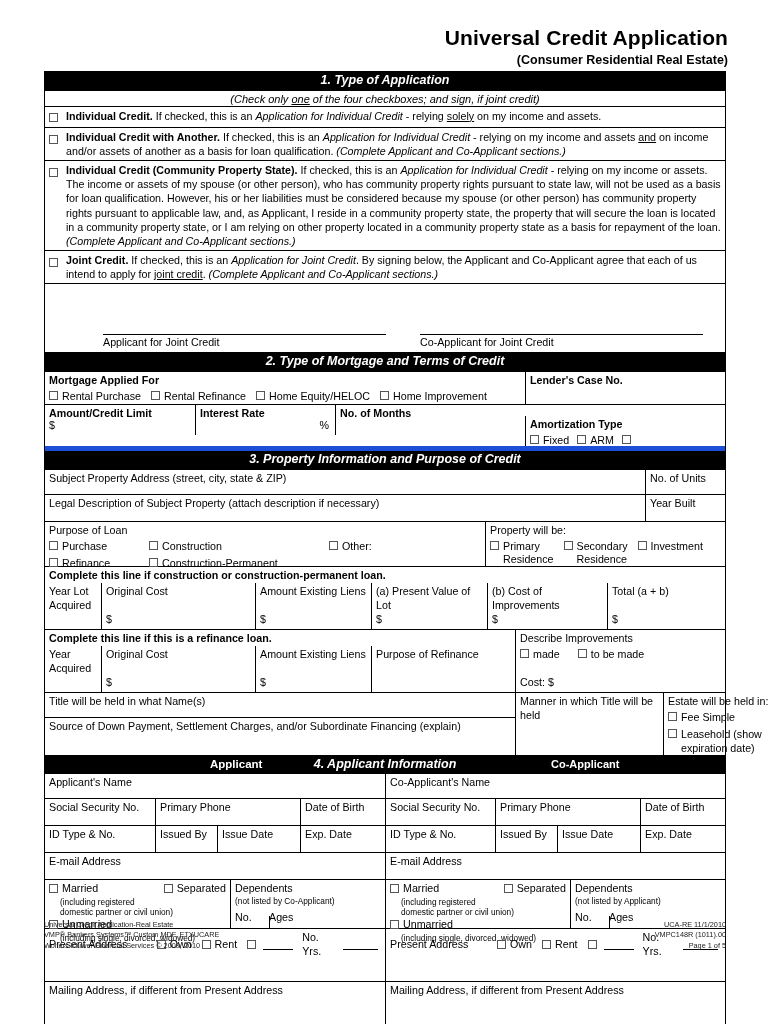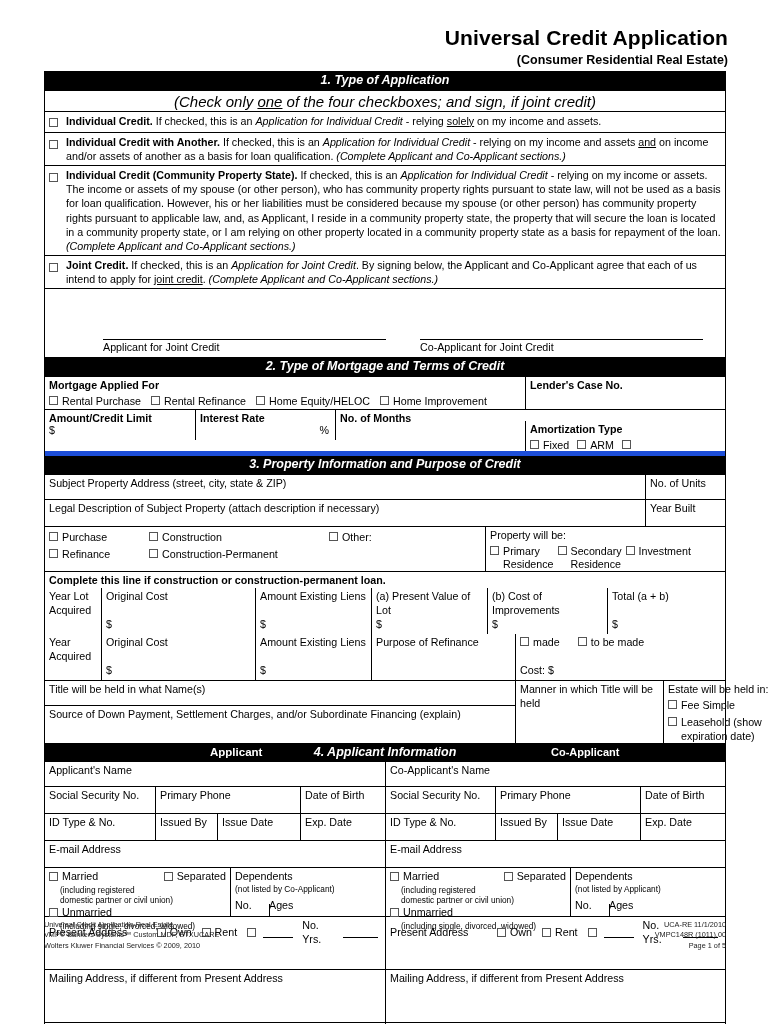--- a/index.html
+++ b/index.html
@@ -23,21 +23,21 @@
     border:1px solid #000;box-sizing:border-box;
   }
   .sec-bar{
     background:#000;color:#fff;text-align:center;
     font-style:italic;font-weight:bold;font-size:12.5px;
     padding:2px 0 3px;line-height:1.1;position:relative;
   }
   .sec-bar .lab-app{position:absolute;left:165px;top:2px;font-style:normal;font-weight:bold;font-size:11.5px;}
   .sec-bar .lab-co{position:absolute;left:506px;top:2px;font-style:normal;font-weight:bold;font-size:11px;}
 
-  .note-center{text-align:center;font-style:italic;font-size:15px;padding:2px 0 1px;}
+  .note-center{text-align:center;font-style:italic;font-size:11px;padding:2px 0 1px;}
   u{text-decoration:underline;}
   i{font-style:italic;}
   b{font-weight:bold;}
 
   
   .cb{
     display:inline-block;width:7px;height:7px;
     border:1px solid #555;background:#fff;
     vertical-align:middle;margin-right:4px;position:relative;top:-1px;
     flex:0 0 auto;
@@ -216,20 +216,21 @@
       <div class="cell h26" style="width:600px;">
         <span>Legal Description of Subject Property (attach description if necessary)</span>
       </div>
       <div class="cell h26" style="width:80px;">
         <span>Year Built</span>
       </div>
     </div>
 
     <div class="row">
       <div class="cell h44" style="width:440px;">
+        <div>Purpose of Loan</div>
         <div style="display:flex;margin-top:2px;">
           <div style="width:100px;">
             <div class="chk">
                 <span class="cb"></span>
                 <span>Purchase</span>
               </div>
             <div class="chk" style="margin-top:2px;">
                 <span class="cb"></span>
                 <span>Refinance</span>
               </div>
@@ -247,21 +248,21 @@
           <div>
             <div class="chk">
                 <span class="cb"></span>
                 <span>Other:</span>
               </div>
           </div>
         </div>
       </div>
       <div class="cell h44" style="width:240px;">
         <div>Property will be:</div>
-        <div style="display:flex;margin-top:2px;gap:4px;">
+        <div style="display:flex;margin-top:2px;gap:10px;">
           <div class="chk" style="align-items:flex-start;">
               <span class="cb" style="margin-top:2px;"></span>
               <span><span>Primary</span><br><span>Residence</span></span>
             </div>
           <div class="chk" style="align-items:flex-start;">
               <span class="cb" style="margin-top:2px;"></span>
               <span><span>Secondary</span><br><span>Residence</span></span>
             </div>
           <div class="chk" style="align-items:flex-start;">
               <span class="cb" style="margin-top:2px;"></span>
@@ -296,20 +297,28 @@
       <div class="cell h46" style="width:120px;">
         <span>(b) Cost of Improvements</span>
         <span class="dollar">$</span>
       </div>
       <div class="cell h46" style="width:118px;">
         <span>Total (a + b)</span>
         <span class="dollar">$</span>
       </div>
     </div>
 
+    <div class="row">
+      <div class="cell h16" style="width:470px;">
+        <span class="bold">Complete this line if this is a refinance loan.</span>
+      </div>
+      <div class="cell h16" style="width:210px;border-left:1px solid #000;">
+        <span>Describe Improvements</span>
+      </div>
+    </div>
 
     <div class="row nt" style="border-top:none;">
       <div class="cell h46" style="width:56px;">
         <span>Year Acquired</span>
       </div>
       <div class="cell h46" style="width:154px;">
         <span>Original Cost</span>
         <span class="dollar">$</span>
       </div>
       <div class="cell h46" style="width:116px;">

